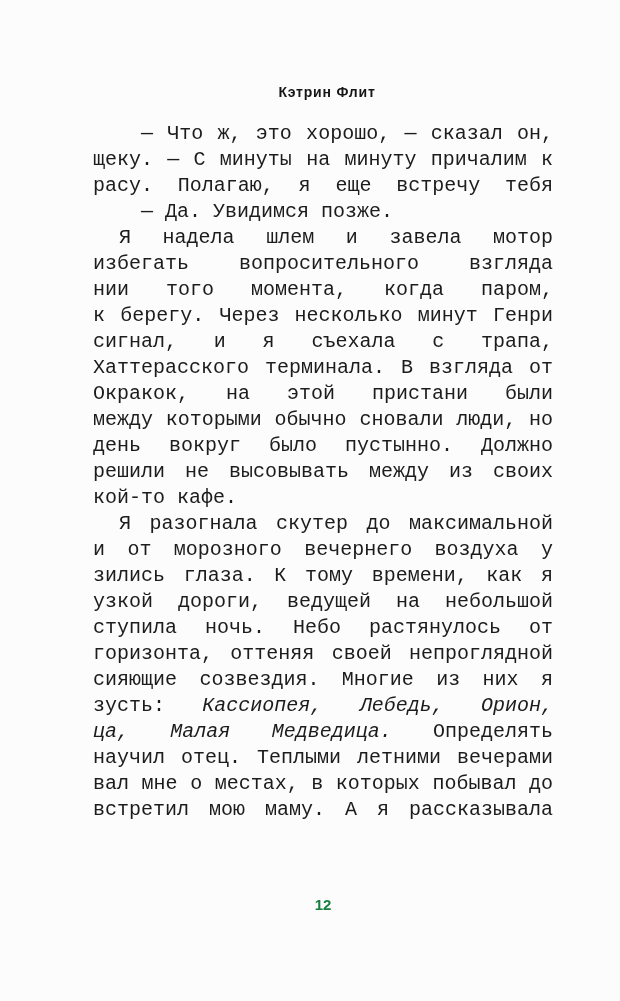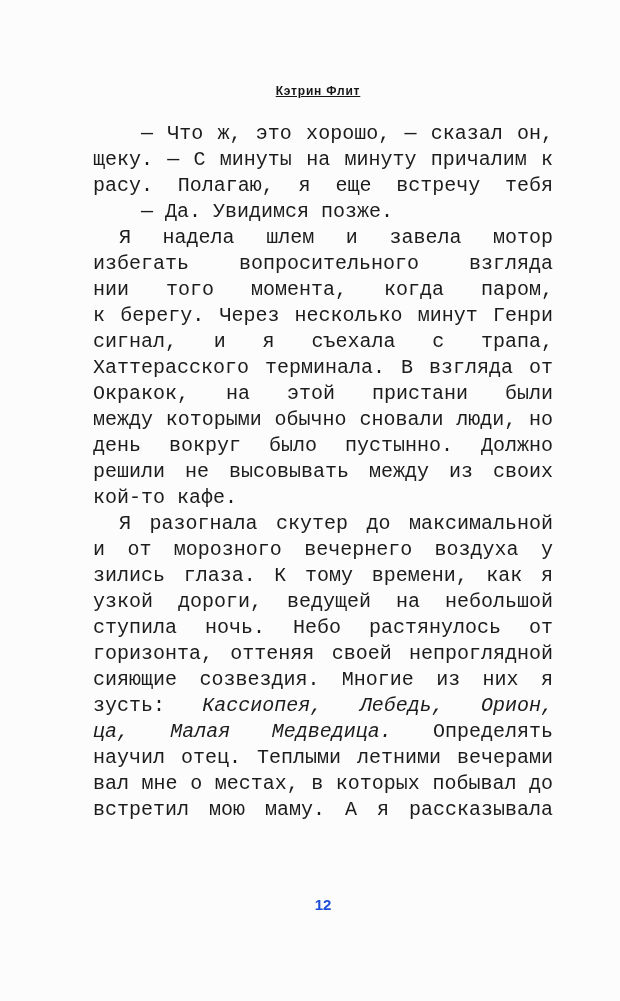--- a/index.html
+++ b/index.html
@@ -13,29 +13,28 @@
     color: #1c1c1c;
   }
   .page {
     position: absolute;
     inset: 0;
     background: #fcfcfc;
   }
   .running-header {
     position: absolute;
     top: 84px;
-    left: 88px;
+    left: 97px;
     width: 460px;
     text-align: center;
     font-family: "Liberation Sans", sans-serif;
     font-weight: bold;
-    font-size: 12px;
+    font-size: 14px;
     letter-spacing: 0.8px;
     color: #161616;
-    text-decoration: underline;
   }
   .text-block {
     position: absolute;
     top: 121px;
     left: 93px;
     width: 460px;
     font-size: 20px;
     line-height: 26px;
     color: #1c1c1c;
   }
@@ -54,21 +53,21 @@
   .line i { font-style: italic; }
   .page-number {
     position: absolute;
     top: 896px;
     left: 93px;
     width: 460px;
     text-align: center;
     font-family: "Liberation Sans", sans-serif;
     font-weight: bold;
     font-size: 15px;
-    color: #1d4ed8;
+    color: #15803d;
   }
 </style>
 </head>
 <body>
 
 <div class="page">
   <div class="running-header">Кэтрин Флит</div>
 
   <div class="text-block">
       <div class="line ind-dlg"><span>— Что ж, это хорошо, — сказал он, потерев</span></div>

